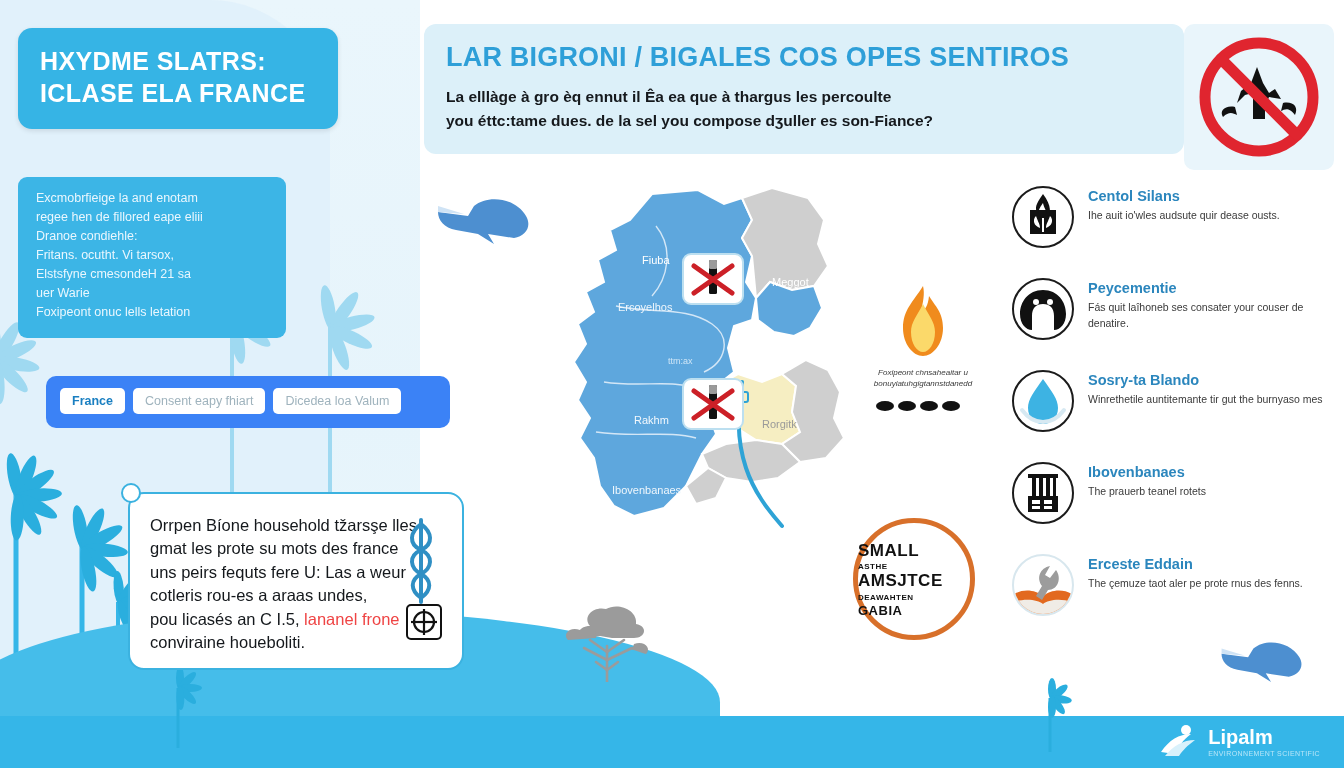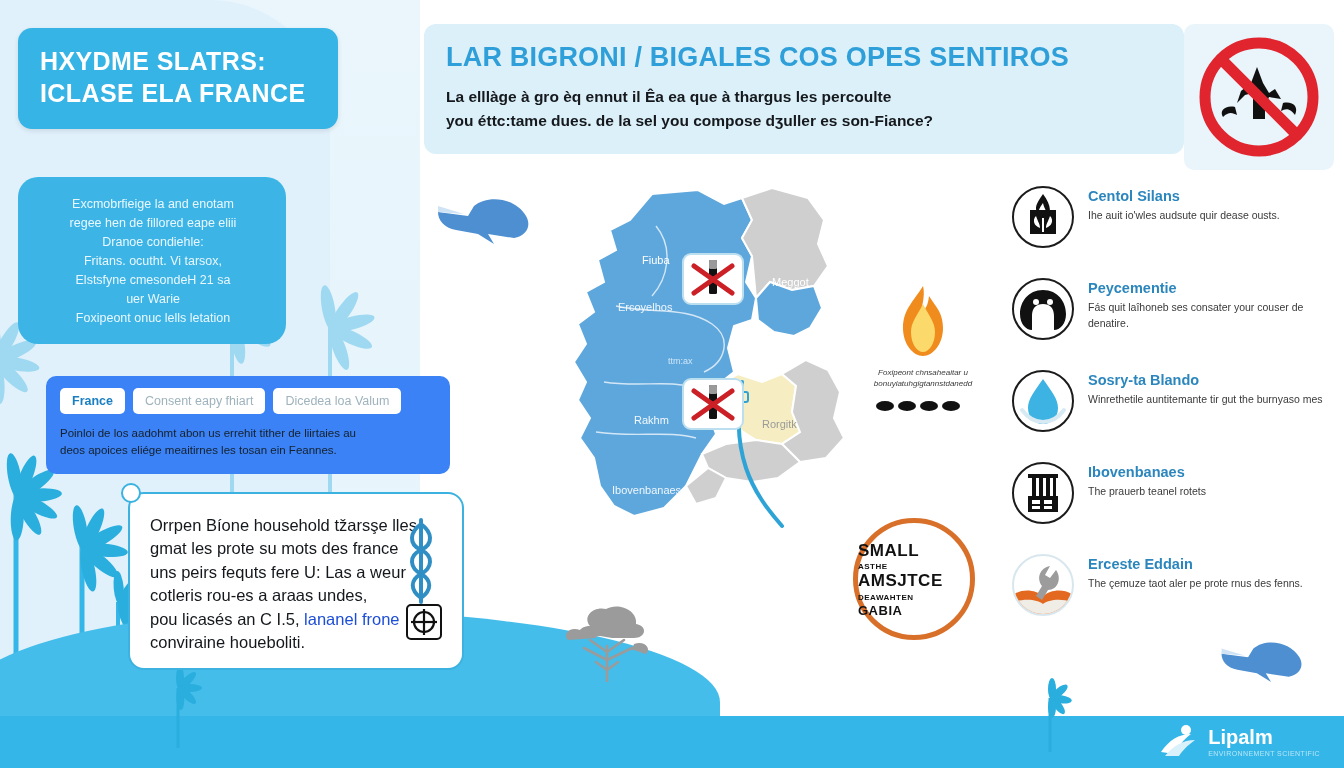--- a/index.html
+++ b/index.html
@@ -82,24 +82,23 @@
     font-weight: bold;
     font-size: 25px;
     line-height: 1.26;
     letter-spacing: .4px;
     text-transform: uppercase;
   }
 
   
   .blue-box {
     position: absolute; left: 18px; top: 177px;
-    width: 268px; padding: 18px 16px 16px 18px;
+    width: 268px; padding: 12px 16px 16px 18px;
     background: #3cb5e6;
-    border-radius: 20px;
-    text-align: center;
+    border-radius: 9px;
   }
   .blue-box p {
     color: #eaf7fe;
     font-size: 12.5px;
     line-height: 1.52;
     white-space: nowrap;
     overflow: hidden;
   }
 
   
@@ -141,21 +140,21 @@
     border: 2.5px solid #3bb2e0;
     border-radius: 50%;
   }
   .callout .c-text {
     position: absolute; left: 20px; top: 20px;
     width: 310px;
     font-size: 16.5px;
     line-height: 1.42;
     color: #14181c;
   }
-  .callout .c-text .hl { color: #1d4ed8; }
+  .callout .c-text .hl { color: #ef4444; }
   .callout .caduceus { position: absolute; right: 18px; top: 24px; }
   .callout .target-box {
     position: absolute; right: 20px; bottom: 28px;
     width: 36px; height: 36px;
     border: 2.5px solid #111;
     border-radius: 5px;
   }
 
   
   .head-bar {
@@ -375,24 +374,20 @@
     <p>Elstsfyne cmesondeH 21 sa</p>
     <p>uer Warie</p>
     <p>Foxipeont onuc lells letation</p>
   </div>
 
   <div class="tabs-card">
     <div class="tabs-row">
       <div class="tab active">France</div>
       <div class="tab">Consent eapy fhiart</div>
       <div class="tab">Dicedea loa Valum</div>
-    </div>
-    <div class="tab-note">
-      <div>Poinloi de los aadohmt abon us errehit tither de liirtaies au</div>
-      <div>deos apoices eliége meaitirnes les tosan ein Feannes.</div>
     </div>
   </div>
 
   <div class="callout">
     <div class="knob"></div>
     <div class="c-text">
       <div>Orrpen Bíone household tžarsşe lles</div>
       <div>gmat les prote su mots des france</div>
       <div>uns peirs fequts fere U: Las a weur</div>
       <div>cotleris rou-es a araas undes,</div>

